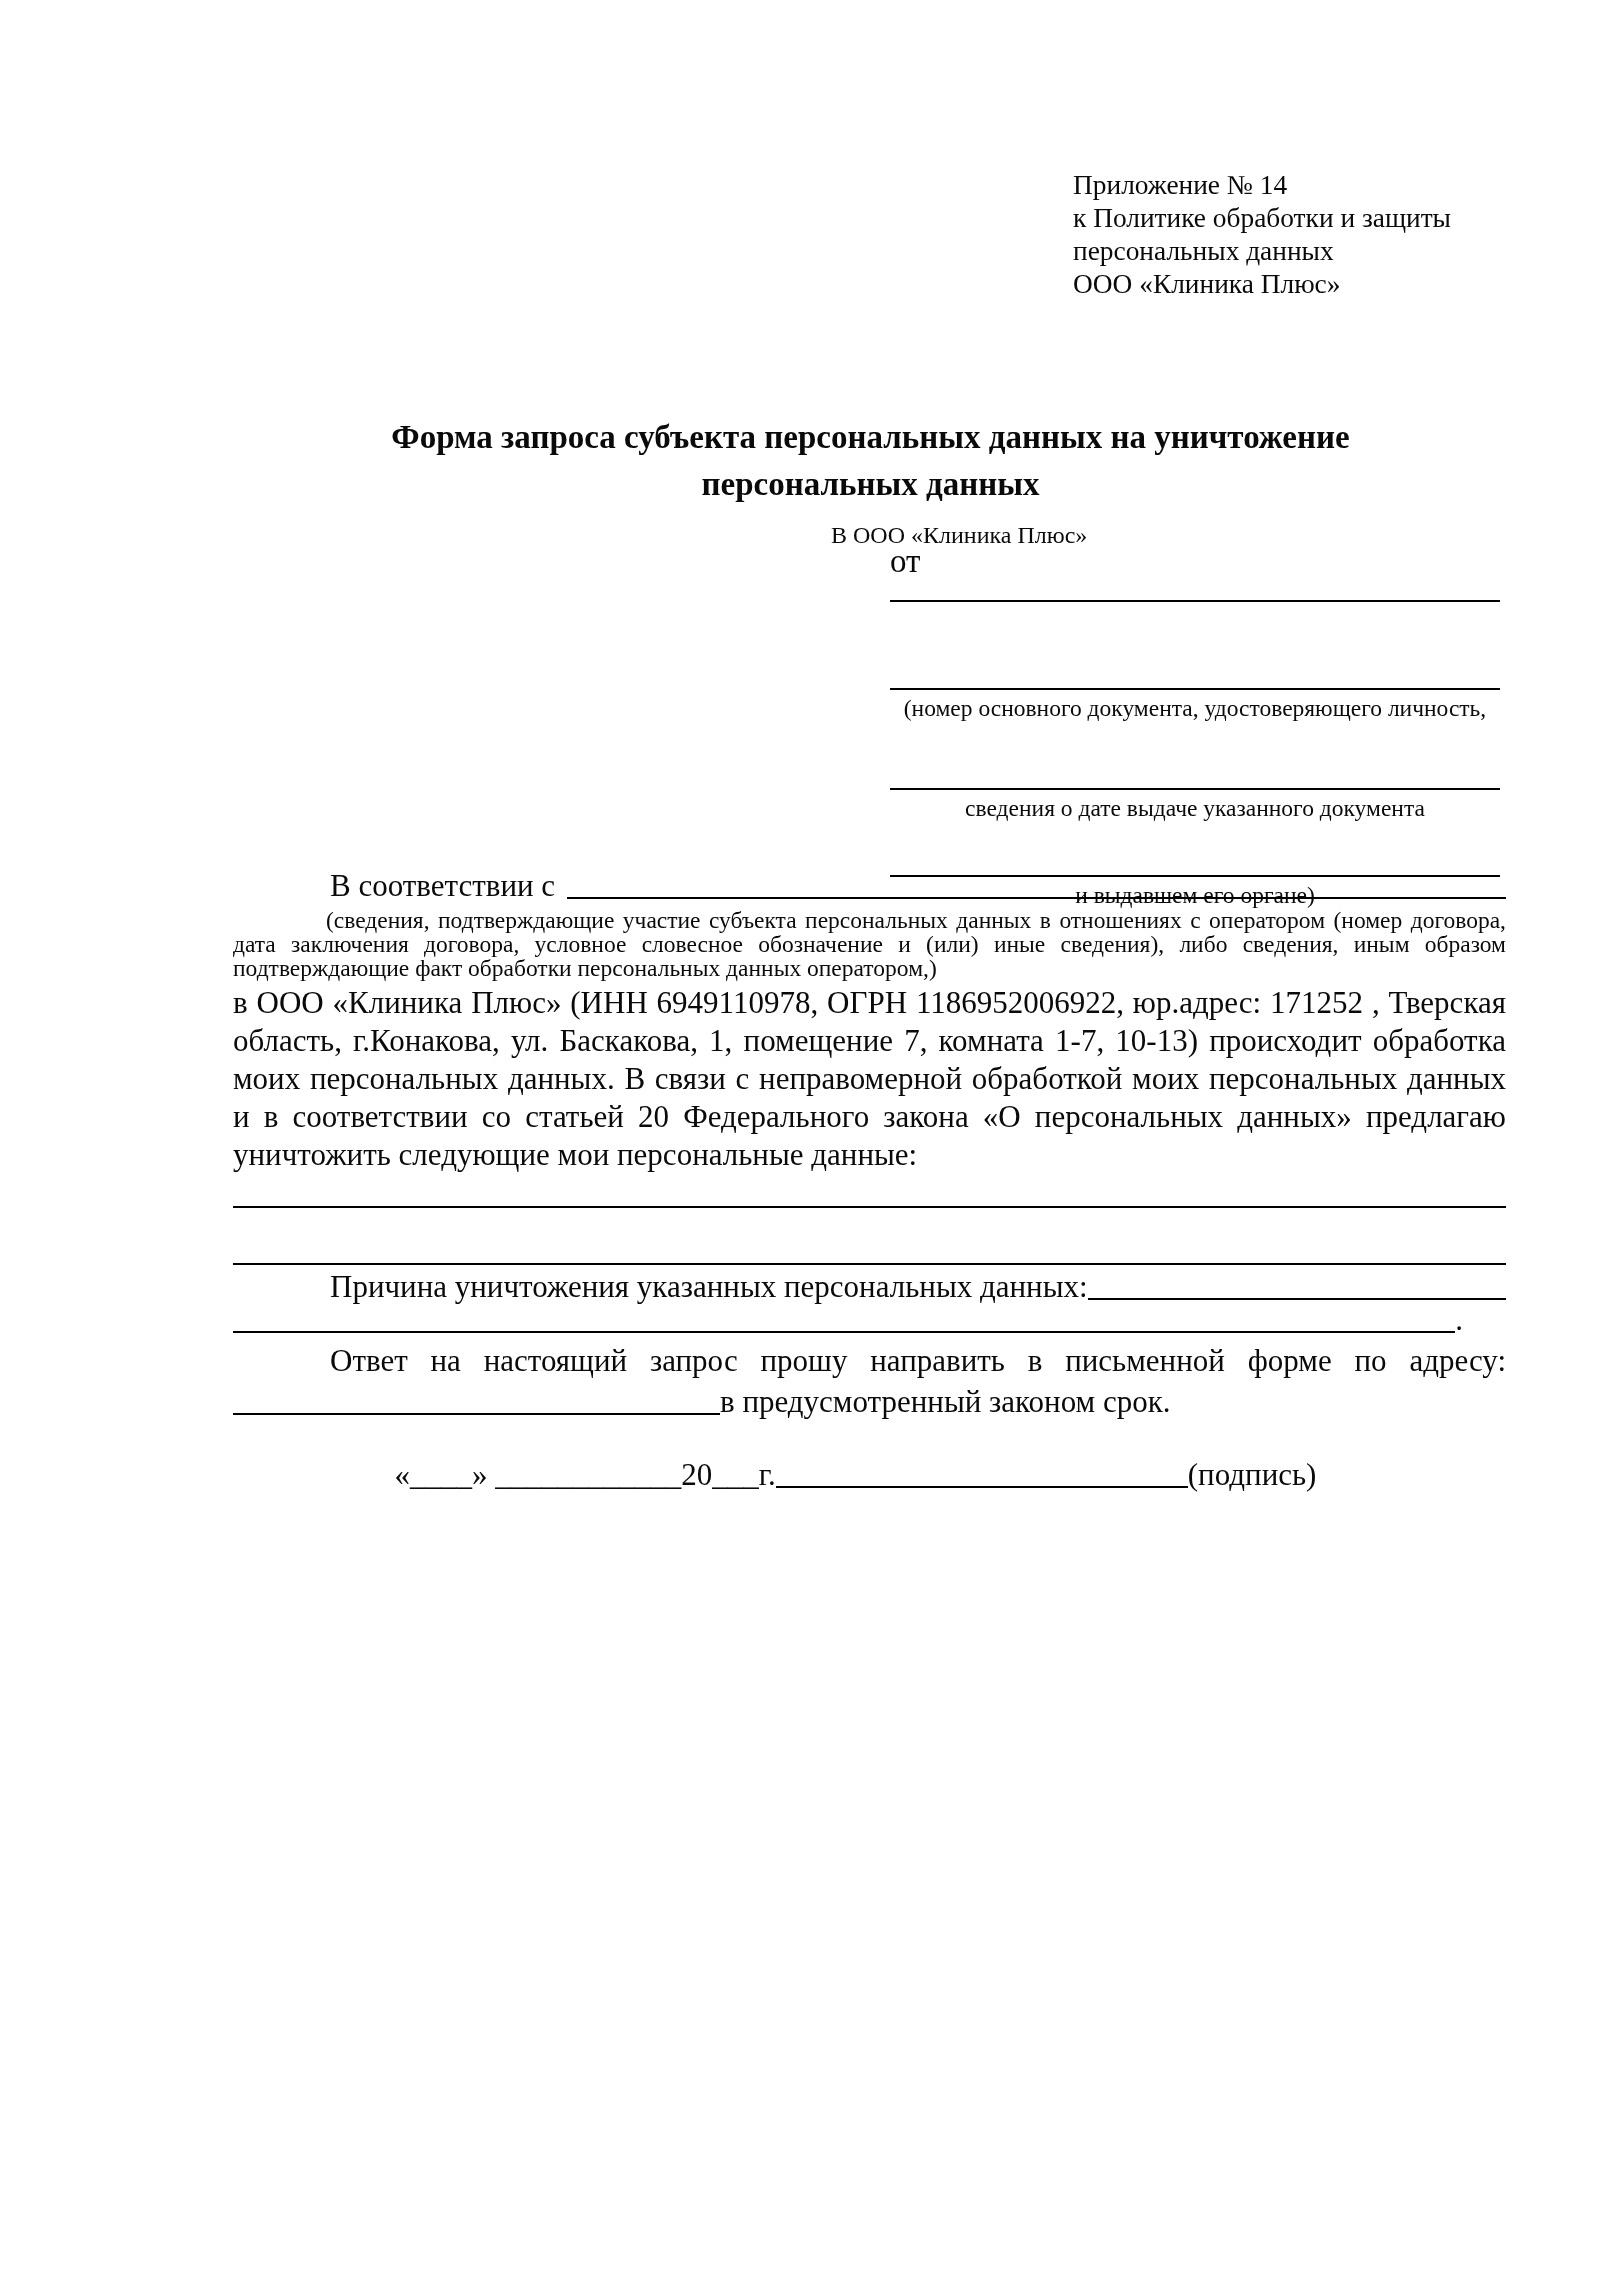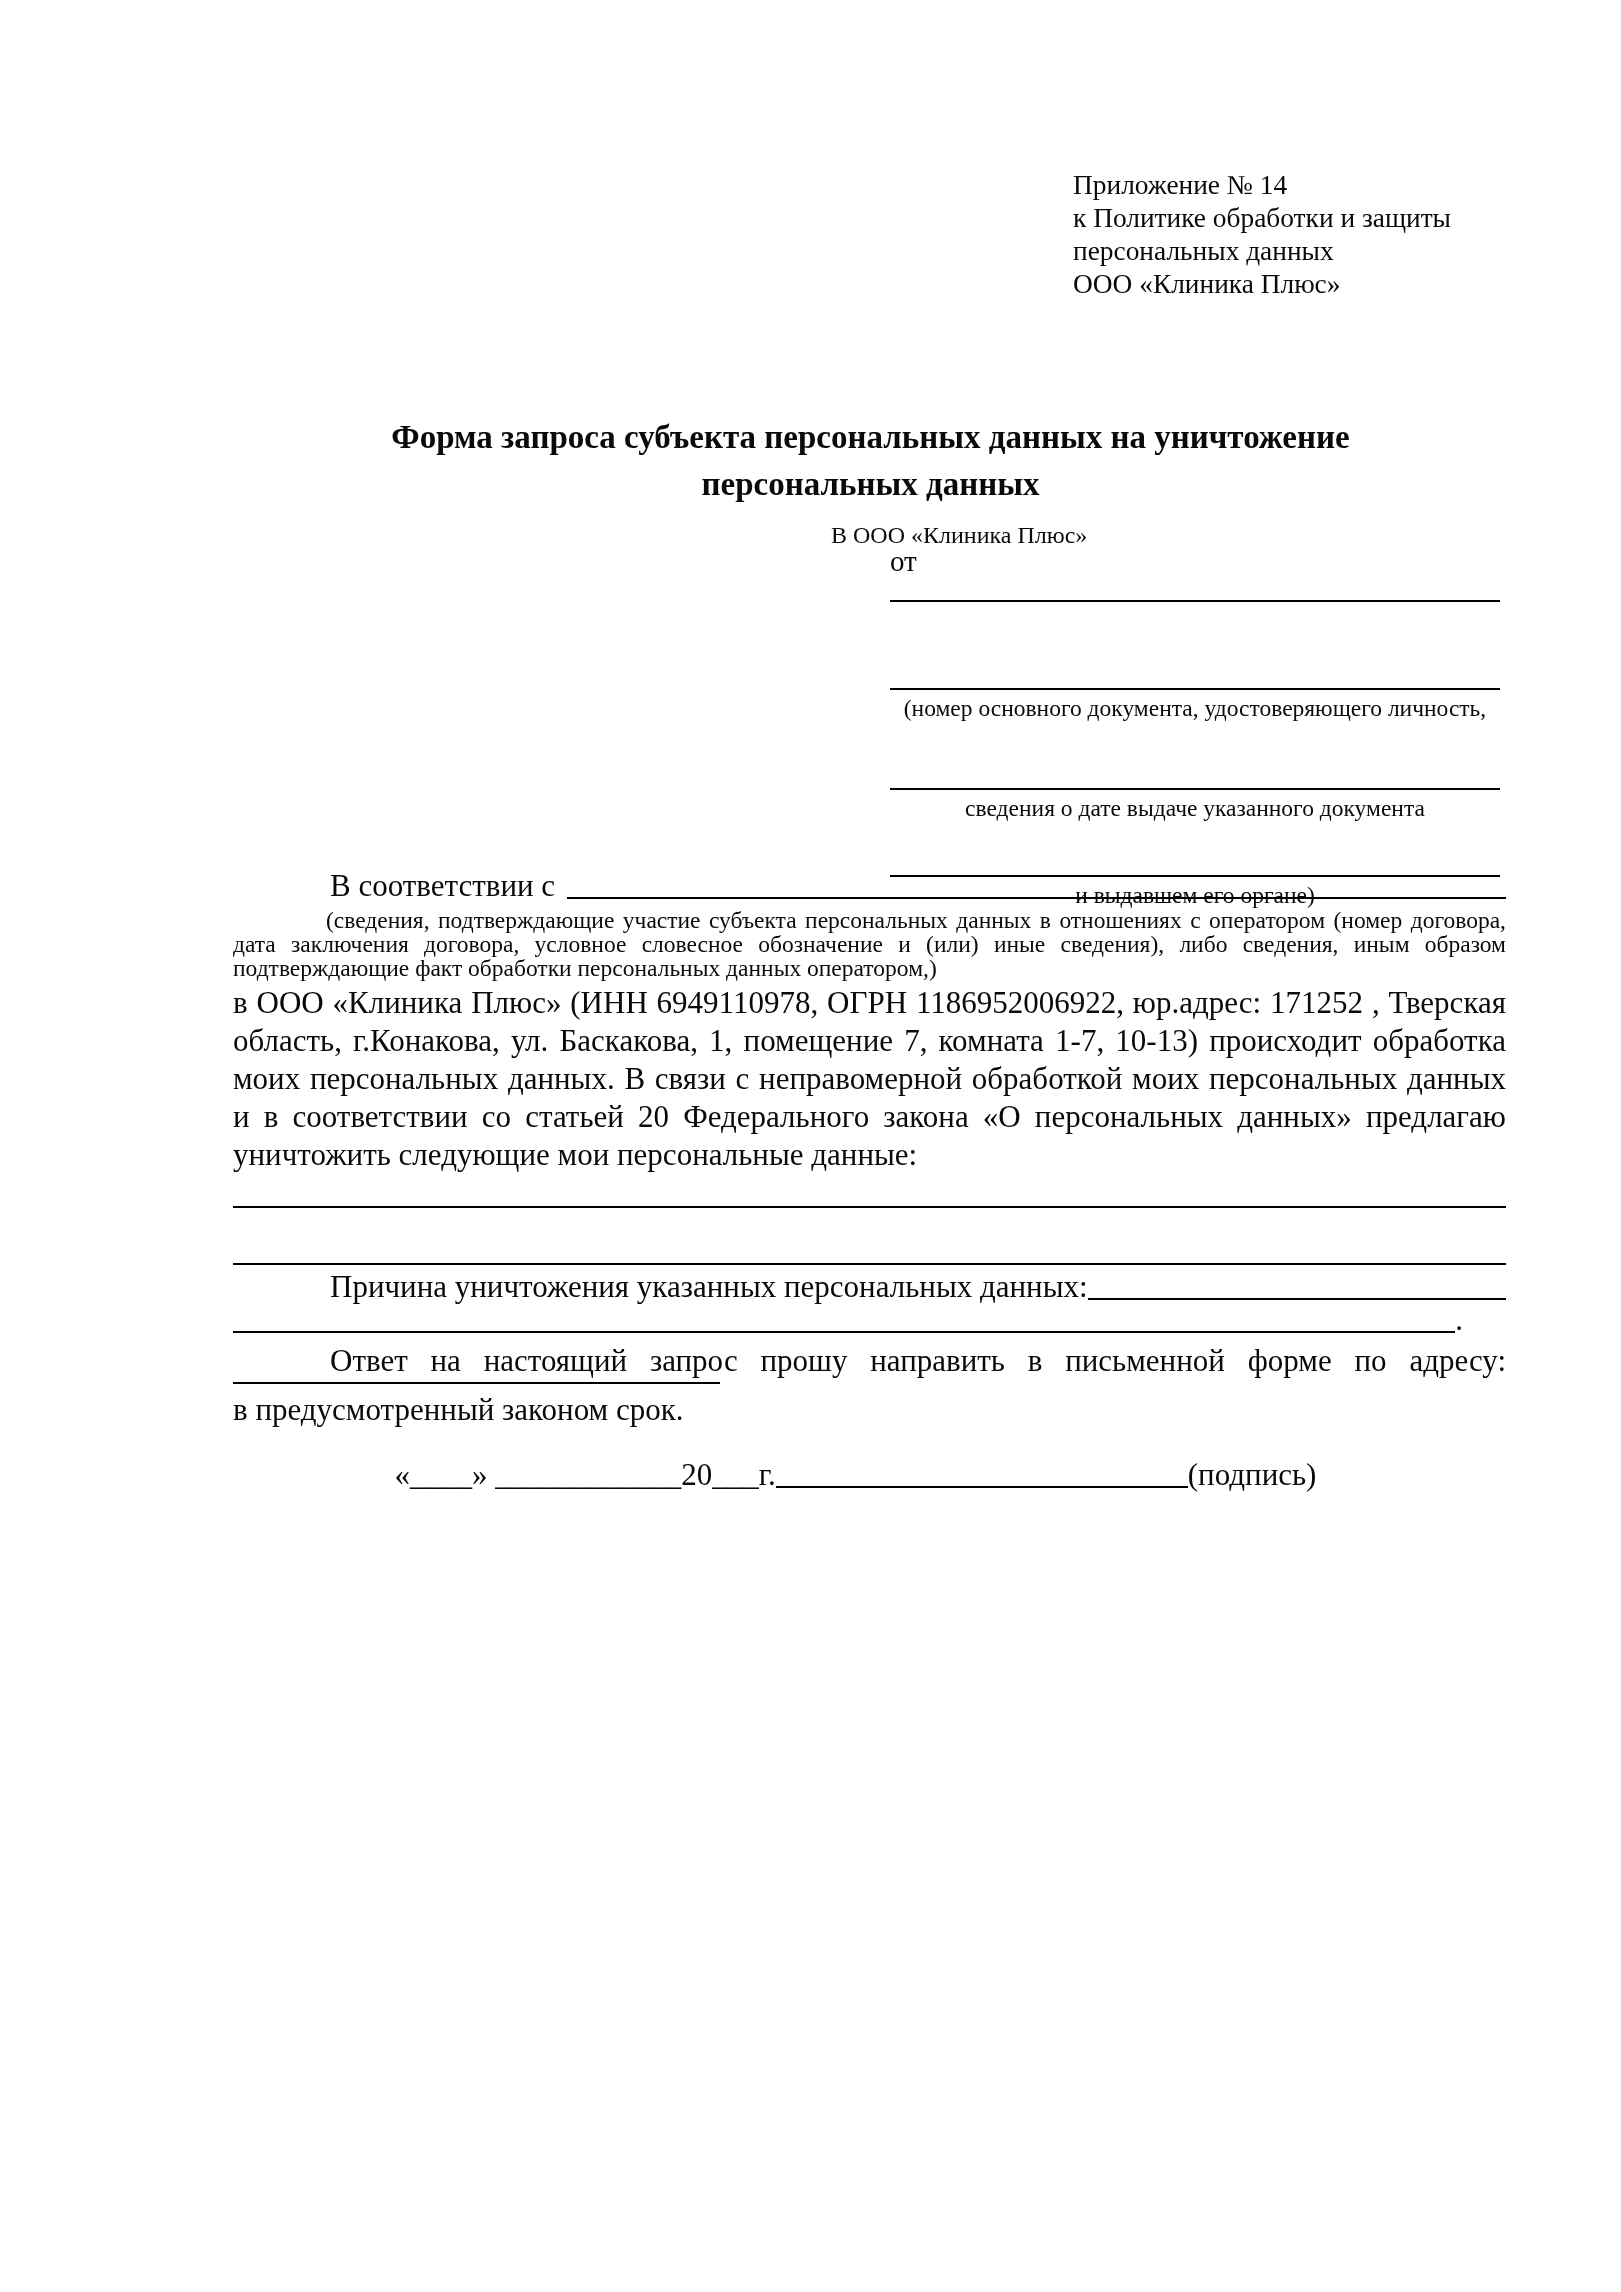--- a/index.html
+++ b/index.html
@@ -17,21 +17,21 @@
 
   
   .appendix { left: 1073px; top: 149px; font-size: 27.4px; line-height: 33px; }
 
   
   .title-block { left: 234px; top: 394px; width: 1273px; text-align: center; }
   .title-block .tline { font-weight: bold; font-size: 33px; line-height: 47px; }
 
   
   .addressee { left: 831px; top: 495px; font-size: 24px; line-height: 41px; }
-  .from-label { left: 890px; top: 521px; font-size: 29px; line-height: 41px; }
+  .from-label { left: 890px; top: 521px; font-size: 33px; line-height: 41px; }
 
   
   .hline { border-top: 2.9px solid #000; height: 0; }
   .fld-line { left: 890px; width: 610px; }
   .fld-caption { left: 890px; width: 610px; text-align: center; font-size: 23.5px; line-height: 25.5px; }
 
   
   .row { display: flex; align-items: stretch; }
   .fill { flex: 1 1 auto; border-bottom: 2.9px solid #000; margin-bottom: 5.9px; }
   .fixfill { flex: 0 0 auto; border-bottom: 2.9px solid #000; margin-bottom: 5.9px; }
@@ -60,21 +60,21 @@
   .dotline { left: 233px; top: 1280px; width: 1230px; font-size: 31px; line-height: 39px; }
   .dotline .dot { flex: 0 0 auto; }
 
   .answer {
     left: 233px; top: 1321px; width: 1273px;
     font-size: 31px; line-height: 39px;
     text-indent: 97px;
     text-align: justify; text-align-last: justify;
   }
 
-  .addrline { left: 233px; top: 1362px; width: 1273px; font-size: 31px; line-height: 39px; flex-direction: column; }
+  .addrline { left: 233px; top: 1362px; width: 1273px; font-size: 31px; line-height: 39px; }
   .addrline .fixfill { width: 487px; }
   .addrline .term { white-space: nowrap; }
 
   .datesign { left: 233px; top: 1433px; width: 1245px; font-size: 31px; line-height: 43px;
               display: flex; justify-content: center; }
   .sig-group { display: flex; align-items: stretch; }
   .sig-line { width: 412px; border-bottom: 2.9px solid #000; margin-bottom: 7.8px; }
   .sig-caption { white-space: nowrap; }
 </style>
 </head>

